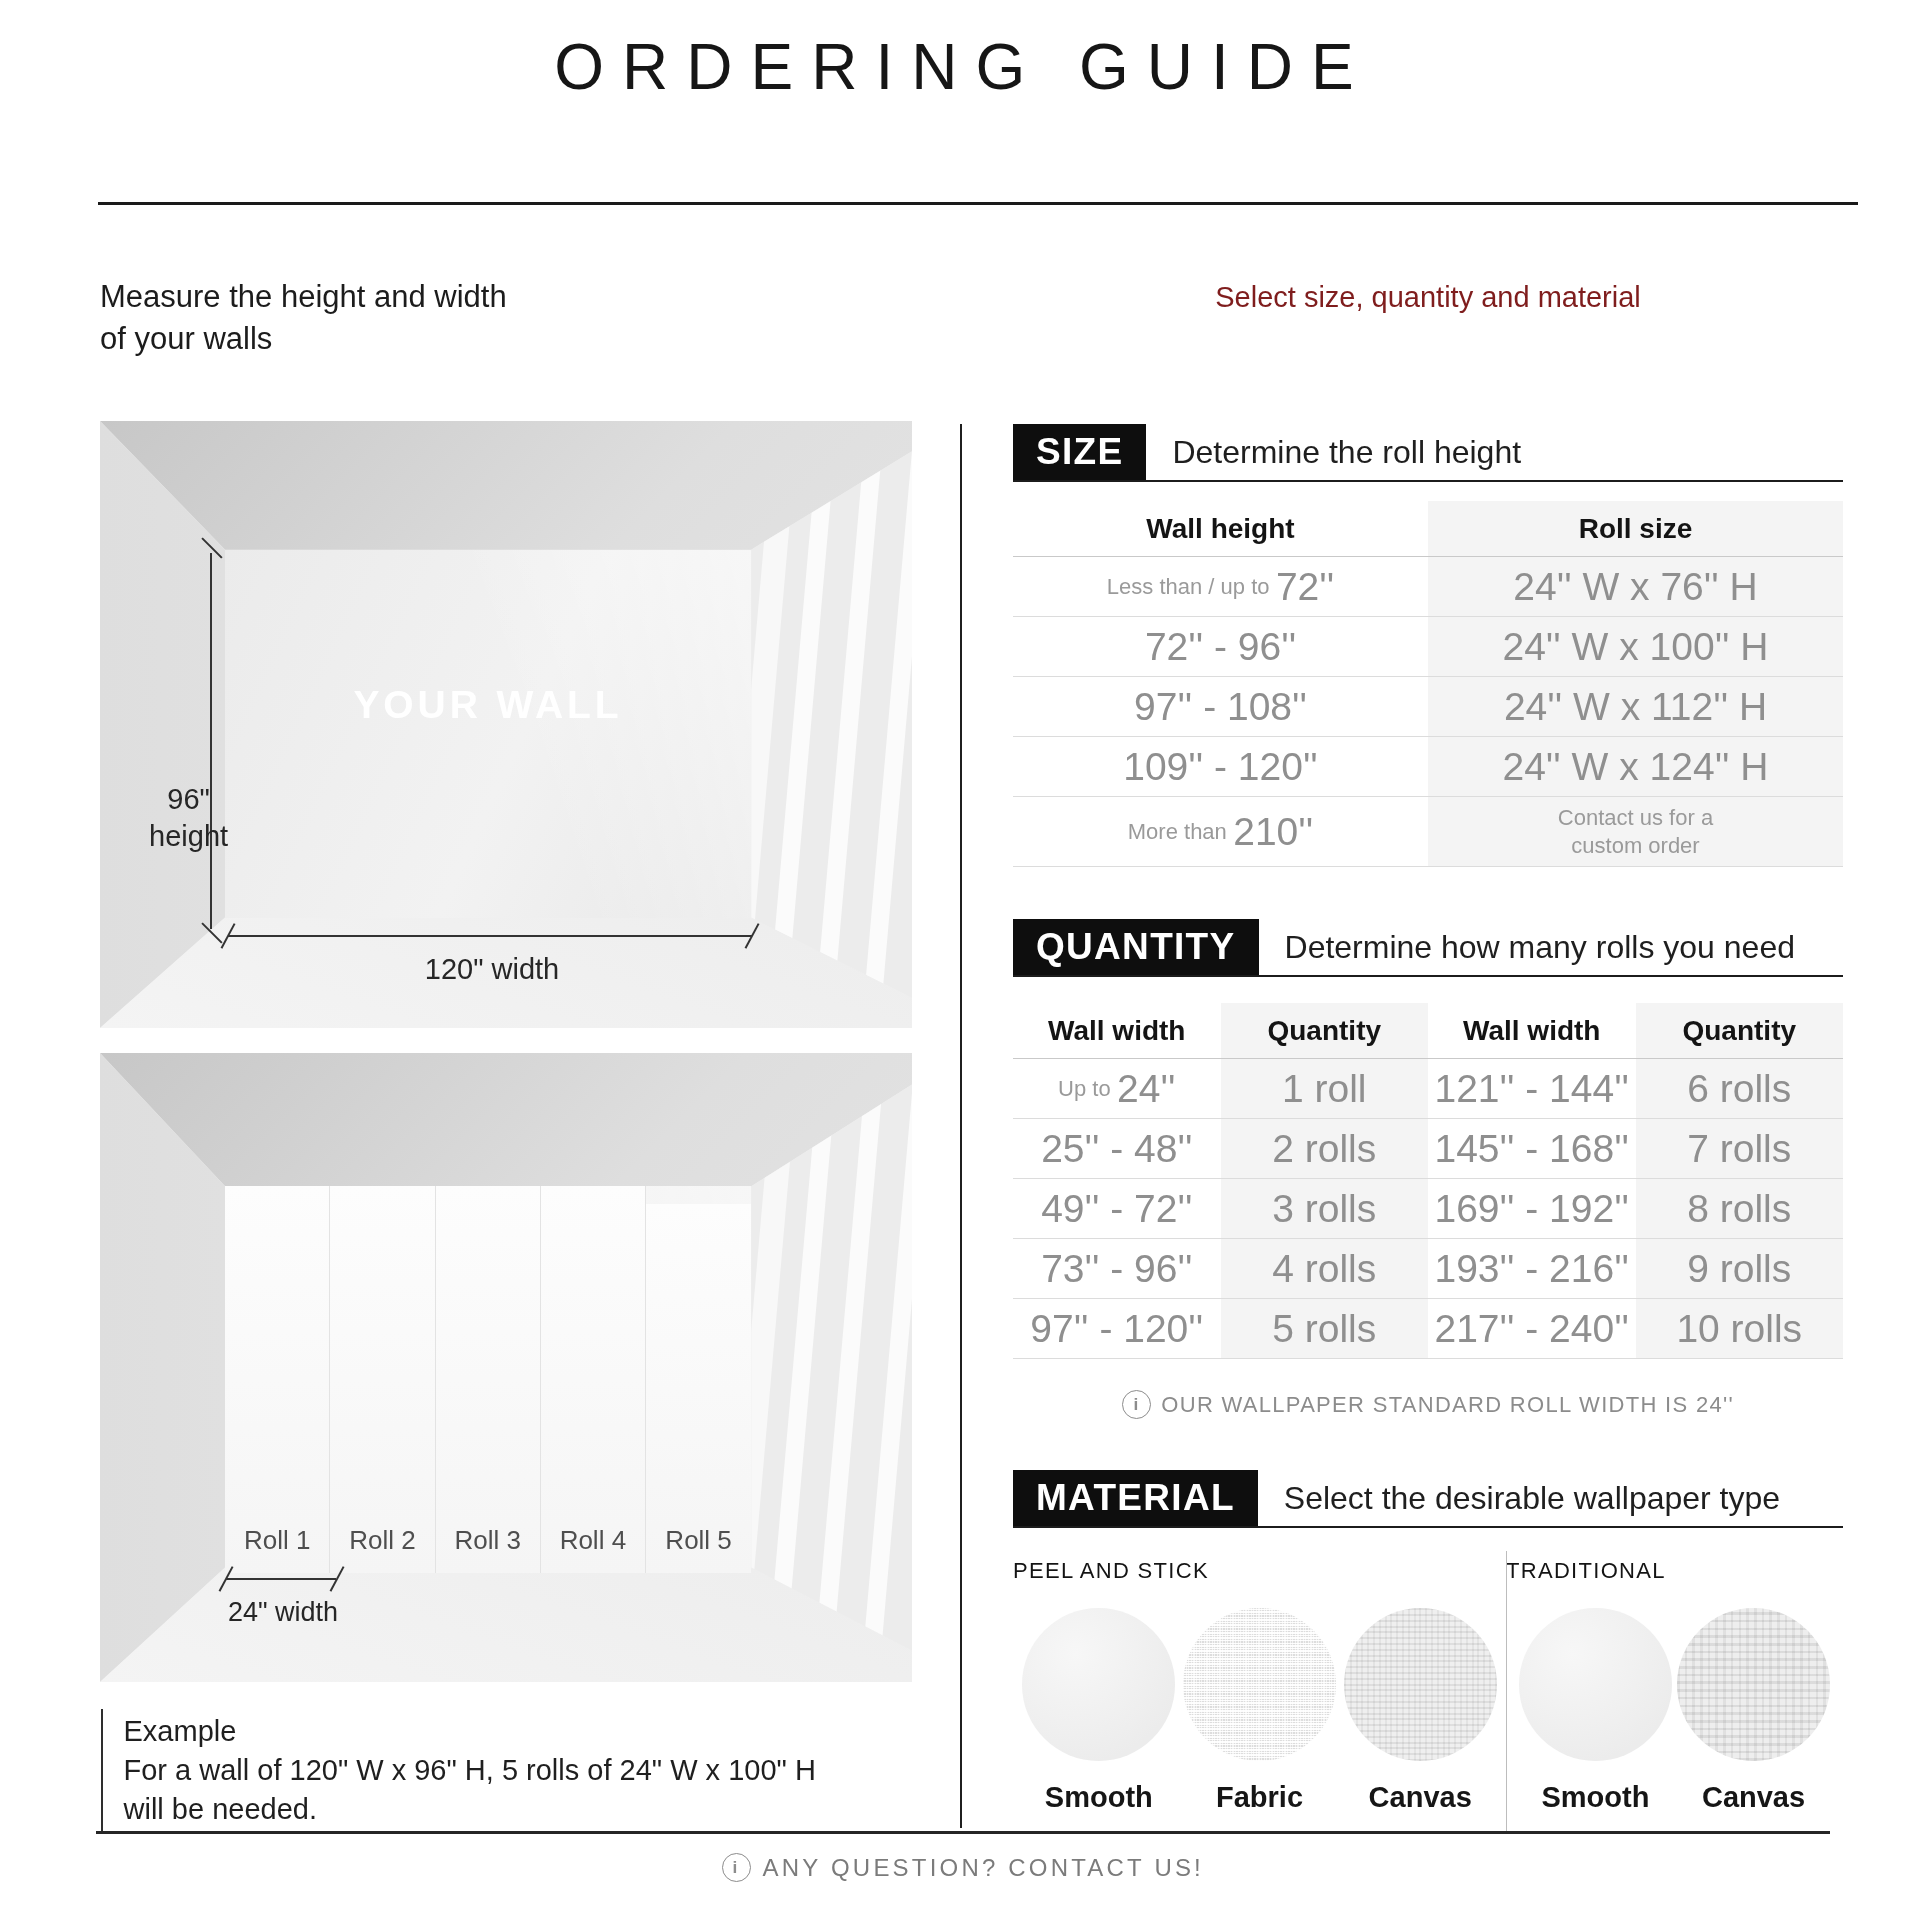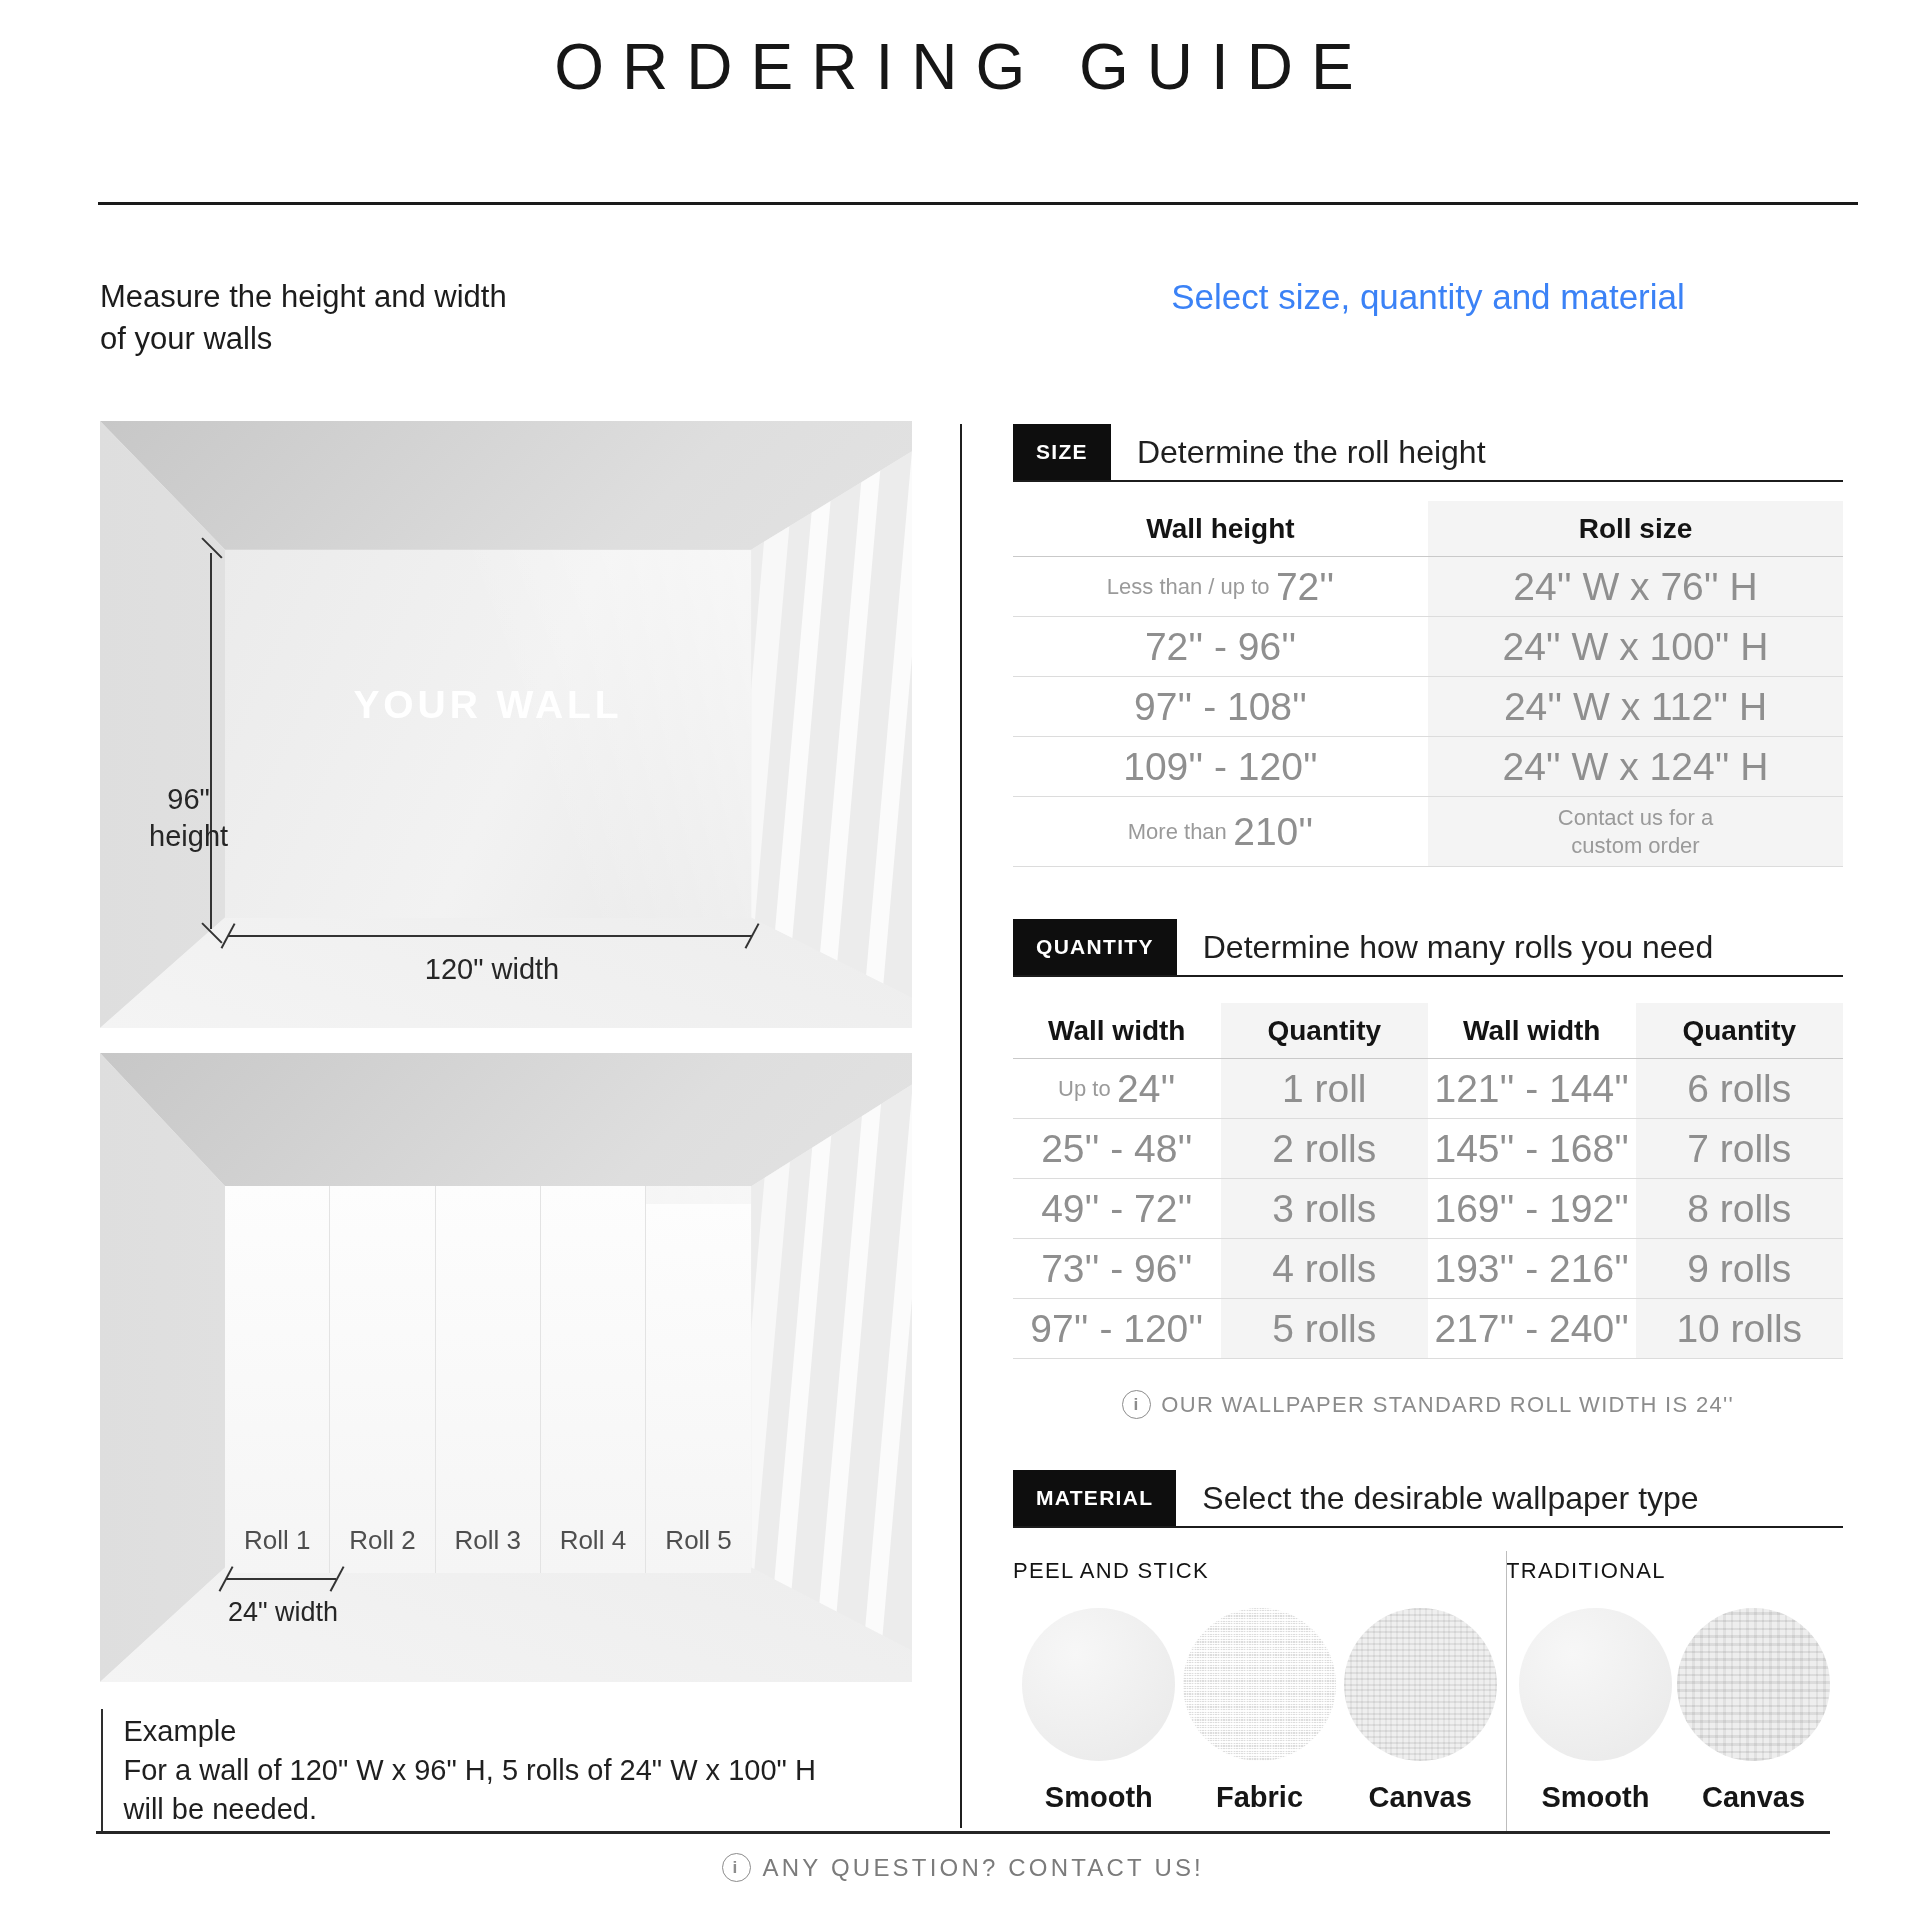--- a/index.html
+++ b/index.html
@@ -9,21 +9,21 @@
   
   .main-title{position:absolute;top:29.5px;left:0;right:0;text-align:center;
               font-size:64px;letter-spacing:18px;color:#161616;font-weight:400;}
   .top-rule{position:absolute;top:202px;left:98px;width:1760px;height:2.6px;background:#1a1a1a;}
   .col-divider{position:absolute;left:960px;top:424px;width:1.9px;height:1404px;background:#1f1f1f;}
 
   
   .left-heading{position:absolute;top:276px;left:100px;width:812px;
                 font-size:31px;line-height:42px;color:#1c1c1c;}
   .right-heading{position:absolute;top:276px;left:1013px;width:830px;text-align:center;
-                 font-size:35px;line-height:42px;color:#3b82f6;}
+                 font-size:29px;line-height:42px;color:#7f1d1d;}
 
   
   .room{position:absolute;left:100px;width:812px;overflow:hidden;background:#efefef;}
   .room1{top:421px;height:607px;}
   .room2{top:1053px;height:629px;}
   .r-ceiling{position:absolute;inset:0;
      clip-path:polygon(0 0,100% 0,100% 5%,80.2% 21.2%,15.4% 21.2%);
      background:linear-gradient(135deg,#c7c7c7 0%,#dedede 45%,#e9e9e9 100%);}
   .r-leftwall{position:absolute;inset:0;
      clip-path:polygon(0 0,15.4% 21.2%,15.4% 81.8%,0 100%);
@@ -77,21 +77,21 @@
   .example{position:absolute;left:101px;top:1709px;width:860px;border-left:2.6px solid #2e2e2e;
            padding:2.6px 0 5.1px 20.5px;font-size:29px;line-height:39px;color:#1f1f1f;}
 
   
   .section{position:absolute;left:1013px;width:830px;}
   .sec-size{top:424px;}
   .sec-qty{top:919px;}
   .sec-mat{top:1470px;}
   .sec-head{display:flex;align-items:center;border-bottom:2.6px solid #1c1c1c;}
   .badge{background:#0e0e0e;color:#ffffff;height:56px;display:flex;align-items:center;
-         padding:0 23px;font-size:21px;font-weight:bold;letter-spacing:1.3px;}
+         padding:0 23px;font-size:37px;font-weight:bold;letter-spacing:1.3px;}
   .sec-title{margin-left:26px;font-size:32px;color:#1f1f1f;white-space:nowrap;}
 
   .trow{display:grid;border-bottom:1.3px solid #dcdcdc;}
   .cols2{grid-template-columns:1fr 1fr;}
   .cols4{grid-template-columns:repeat(4,1fr);}
   .thead{border-bottom:1.3px solid #c9c9c9;height:55px;}
   .rrow{height:59px;}
   .rrow.tall{height:69px;}
   .cell{display:flex;align-items:center;justify-content:center;gap:6.4px;}
   .shade{background:#f4f4f4;}

